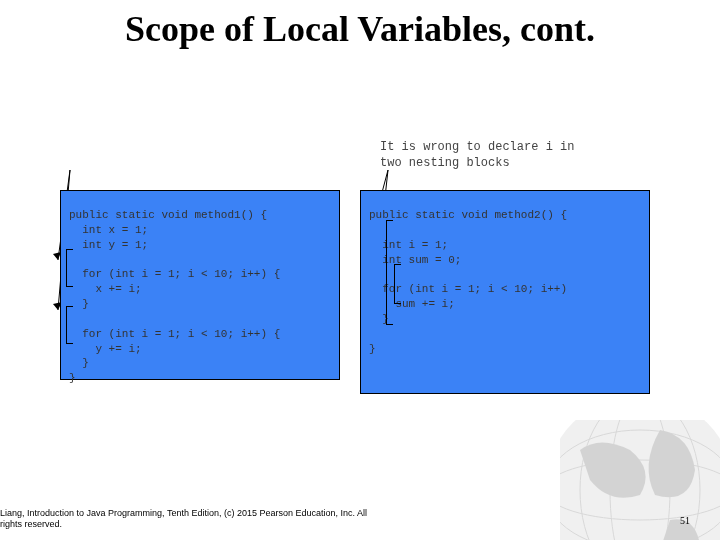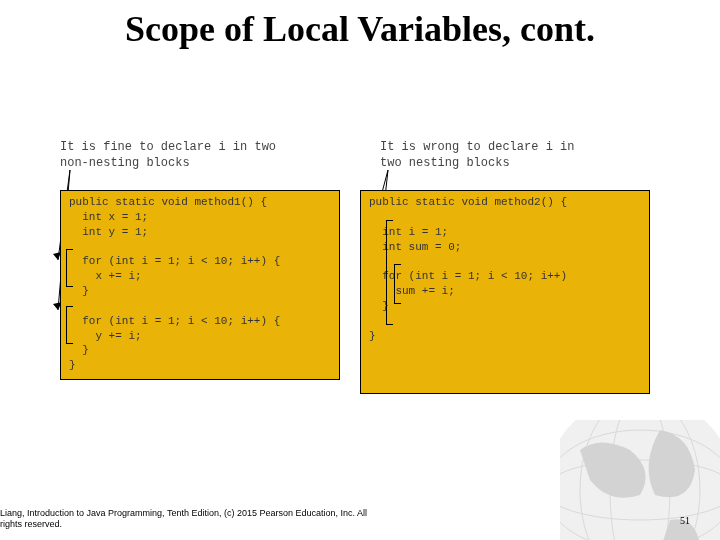--- a/index.html
+++ b/index.html
@@ -2,41 +2,39 @@
 <html><head>
 <meta charset="utf-8">
 <style>
   * { box-sizing: border-box; margin: 0; padding: 0; }
   html, body { width: 720px; height: 540px; background: #fff; font-family: "Times New Roman", serif; position: relative; overflow: hidden; }
   .slide { width: 720px; height: 540px; position: relative; }
   .title { font-size: 36px; text-align: center; padding-top: 8px; color: #000; }
   .caption { position: absolute; font-family: "Courier New", monospace; font-size: 12px; color: #444; white-space: pre; line-height: 1.3; }
   .caption.left { left: 60px; top: 140px; }
   .caption.right { left: 380px; top: 140px; }
-  .codebox { position: absolute; border: 1px solid #000; background: #eab308; font-family: "Courier New", monospace; font-size: 11px; color: #333; padding: 4px 8px; white-space: pre; line-height: 1.35; }
+  .codebox { position: absolute; border: 1px solid #000; background: #3b82f6; font-family: "Courier New", monospace; font-size: 11px; color: #333; padding: 17px 8px; white-space: pre; line-height: 1.35; }
   .codebox.left { left: 60px; top: 190px; width: 280px; height: 190px; }
   .codebox.right { left: 360px; top: 190px; width: 290px; height: 204px; }
   .bracket { position: absolute; border-left: 1px solid #000; }
   .bracket::before, .bracket::after { content: ""; position: absolute; left: 0; width: 6px; height: 1px; background: #000; }
   .bracket::before { top: 0; }
   .bracket::after { bottom: 0; }
   .footer { position: absolute; bottom: 10px; left: 0; width: 100%; text-align: left; font-size: 9px; font-family: Arial, sans-serif; color: #000; line-height: 1.2; }
   .pagenum { position: absolute; right: 30px; bottom: 14px; font-size: 10px; font-family: Liberation Serif, serif; color: #000; }
   .globe { position: absolute; right: 0; bottom: 0; width: 160px; height: 120px; opacity: 0.25; overflow: hidden; }
   .globe svg { position: absolute; right: -20px; bottom: -30px; }
 </style>
 </head>
 <body>
 
 <div class="slide">
 
   <h1 class="title">Scope of Local Variables, cont.</h1>
 
-  <div class="caption left">It is fine to declare i in two
-non-nesting blocks</div>
 
   <svg style="position:absolute; left:40px; top:170px; width:40px; height:140px; overflow:visible;">
     <line x1="30" y1="0" x2="18" y2="90" stroke="#000" stroke-width="1"></line>
     <polygon points="18,90 21,82 13,84" fill="#000"></polygon>
     <line x1="30" y1="0" x2="18" y2="140" stroke="#000" stroke-width="1"></line>
     <polygon points="18,140 22,132 13,134" fill="#000"></polygon>
   </svg>
 
   <div class="codebox left">public static void method1() {
   int x = 1;

